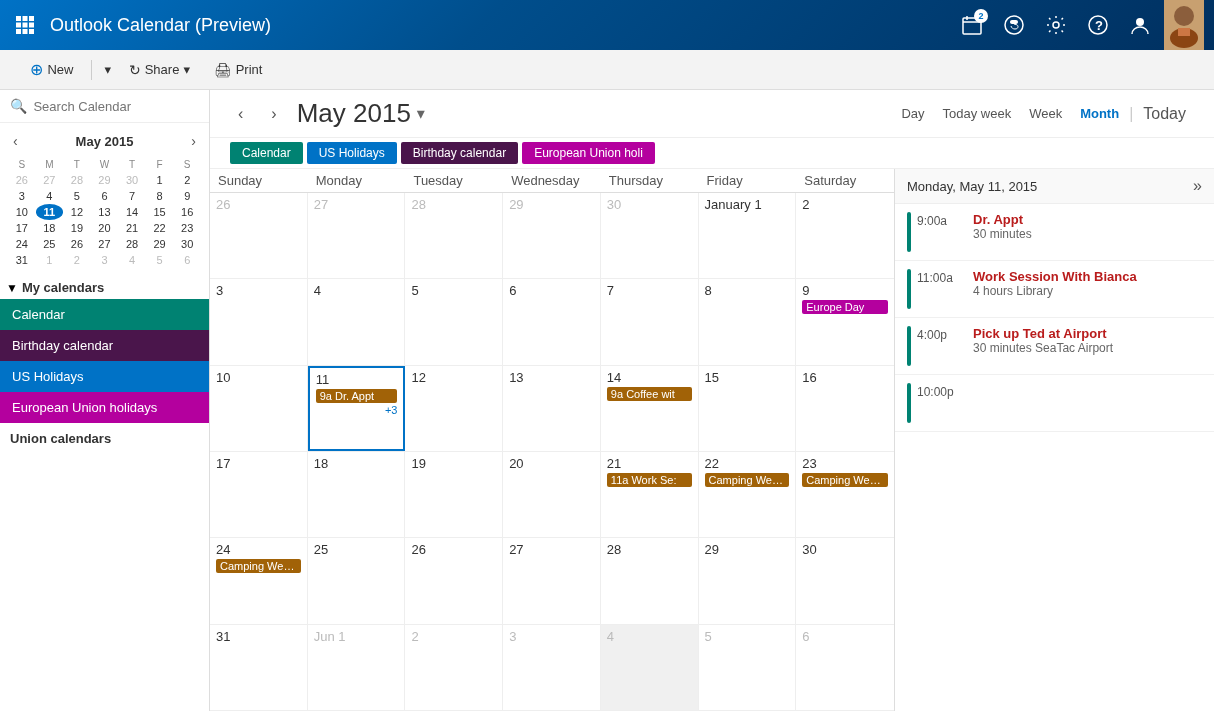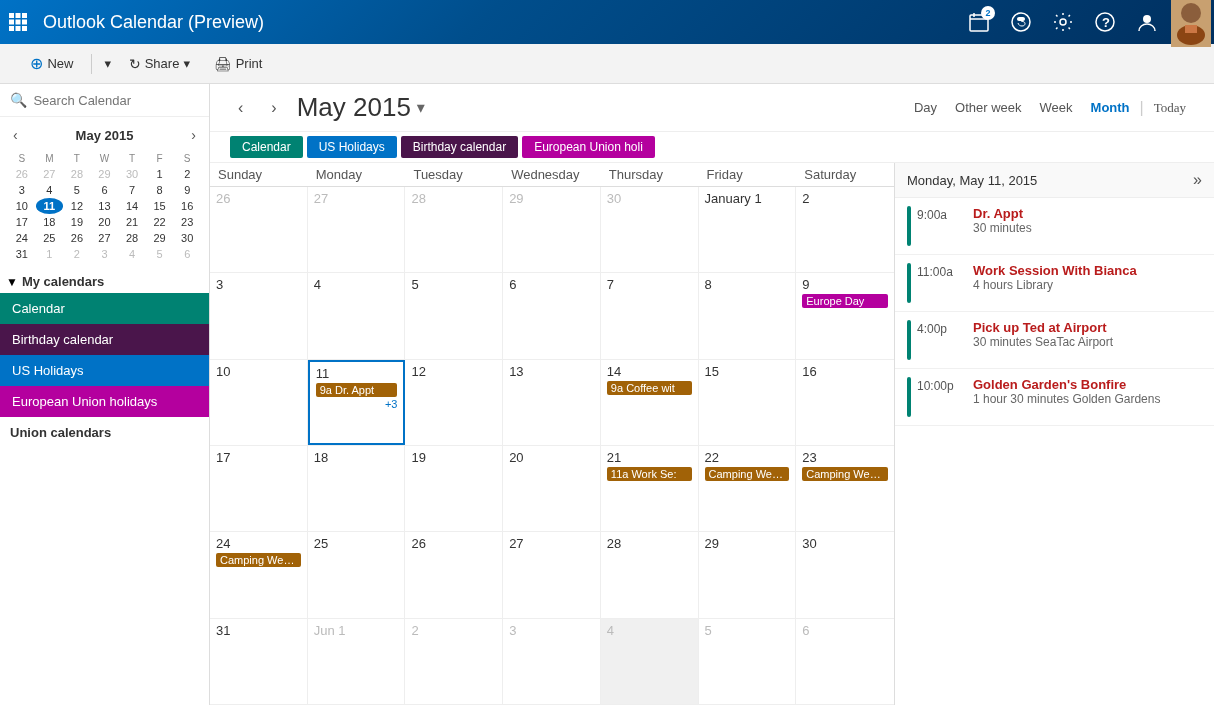--- a/index.html
+++ b/index.html
@@ -1,24 +1,24 @@
 <!DOCTYPE html>
 <html><head>
   <meta charset="utf-8">
   <style>
     * { box-sizing: border-box; margin: 0; padding: 0; font-family: 'Segoe UI', Arial, sans-serif; }
     body { width: 1214px; height: 711px; overflow: hidden; background: #fff; }
 
     
     .top-nav {
       background: linear-gradient(135deg, #0072c6 0%, #004e8c 40%, #003060 100%);
-      height: 44px;
+      height: 50px;
       display: flex;
       align-items: center;
-      padding: 0 3px;
+      padding: 0 10px;
       color: #fff;
     }
     .top-nav .app-grid-icon { width: 30px; height: 30px; display: flex; align-items: center; justify-content: center; cursor: pointer; margin-right: 10px; }
     .top-nav .app-title { font-size: 18px; font-weight: 300; color: #fff; flex: 1; }
     .top-nav .nav-icons { display: flex; align-items: center; gap: 6px; }
     .top-nav .nav-icon-btn { width: 36px; height: 36px; border-radius: 2px; display: flex; align-items: center; justify-content: center; cursor: pointer; color: #fff; font-size: 18px; position: relative; }
     .badge { position: absolute; top: 2px; right: 2px; background: #fff; color: #0072c6; border-radius: 50%; width: 14px; height: 14px; font-size: 9px; display: flex; align-items: center; justify-content: center; font-weight: bold; }
     .avatar-placeholder { width: 40px; height: 50px; background: linear-gradient(180deg, #c8a882 0%, #8b6050 100%); display: flex; align-items: center; justify-content: center; }
 
     
@@ -76,21 +76,21 @@
 
     
     .calendar-area { flex: 1; display: flex; flex-direction: column; overflow: hidden; }
     .cal-header { display: flex; align-items: center; padding: 8px 20px; gap: 12px; border-bottom: 1px solid #eee; }
     .cal-header-nav { background: none; border: none; cursor: pointer; font-size: 16px; color: #555; padding: 4px 8px; }
     .cal-month-title { font-size: 26px; font-weight: 300; color: #333; display: flex; align-items: center; gap: 6px; }
     .cal-view-btns { margin-left: auto; display: flex; align-items: center; gap: 2px; }
     .view-btn { background: none; border: none; cursor: pointer; font-size: 13px; color: #555; padding: 4px 8px; }
     .view-btn.active { color: #0072c6; font-weight: 600; }
     .view-separator { color: #ccc; }
-    .today-btn { background: none; border: none; cursor: pointer; font-size: 13px; color: #555; padding: 4px 8px; font-family: Liberation Serif, serif; }
+    .today-btn { background: none; border: none; cursor: pointer; font-size: 16px; color: #555; padding: 4px 8px; }
 
     
     .legend-strip { display: flex; align-items: center; padding: 4px 20px; gap: 4px; border-bottom: 1px solid #eee; }
     .legend-item { padding: 4px 12px; color: #fff; font-size: 12px; border-radius: 2px; cursor: pointer; }
     .legend-teal { background: #008272; }
     .legend-blue { background: #0072c6; }
     .legend-indigo { background: #4a154b; }
     .legend-magenta { background: #b4009e; text-align: center; }
 
     
@@ -310,21 +310,21 @@
 
     <div class="cal-header">
       <button class="cal-header-nav">‹</button>
       <button class="cal-header-nav">›</button>
       <span class="cal-month-title">
         <span>May 2015</span>
         <span style="font-size:16px;cursor:pointer;color:#666;">▾</span>
       </span>
       <div class="cal-view-btns">
         <button class="view-btn">Day</button>
-        <button class="view-btn">Other week</button>
+        <button class="view-btn">Today week</button>
         <button class="view-btn">Week</button>
         <button class="view-btn active">Month</button>
         <span class="view-separator">|</span>
         <button class="today-btn">Today</button>
       </div>
     </div>
 
     <div class="legend-strip" id="legend-strip">
         <div class="legend-item legend-teal">Calendar</div>
         <div class="legend-item legend-blue">US Holidays</div>
@@ -521,22 +521,18 @@
     <div class="panel-event-bar "></div>
     <div class="panel-event-time">4:00p</div>
     <div class="panel-event-info">
       <div class="panel-event-title">Pick up Ted at Airport</div>
       <div class="panel-event-detail">30 minutes  SeaTac Airport</div>
     </div>
   </div>
             <div class="panel-event">
     <div class="panel-event-bar "></div>
     <div class="panel-event-time">10:00p</div>
-    <div class="panel-event-info">
-      <div class="panel-event-title">Golden Garden's Bonfire</div>
-      <div class="panel-event-detail">1 hour 30 minutes  Golden Gardens</div>
-    </div>
   </div>
           </div>
       </div>
     </div>
   </div>
 </div>
 
 </body></html>

